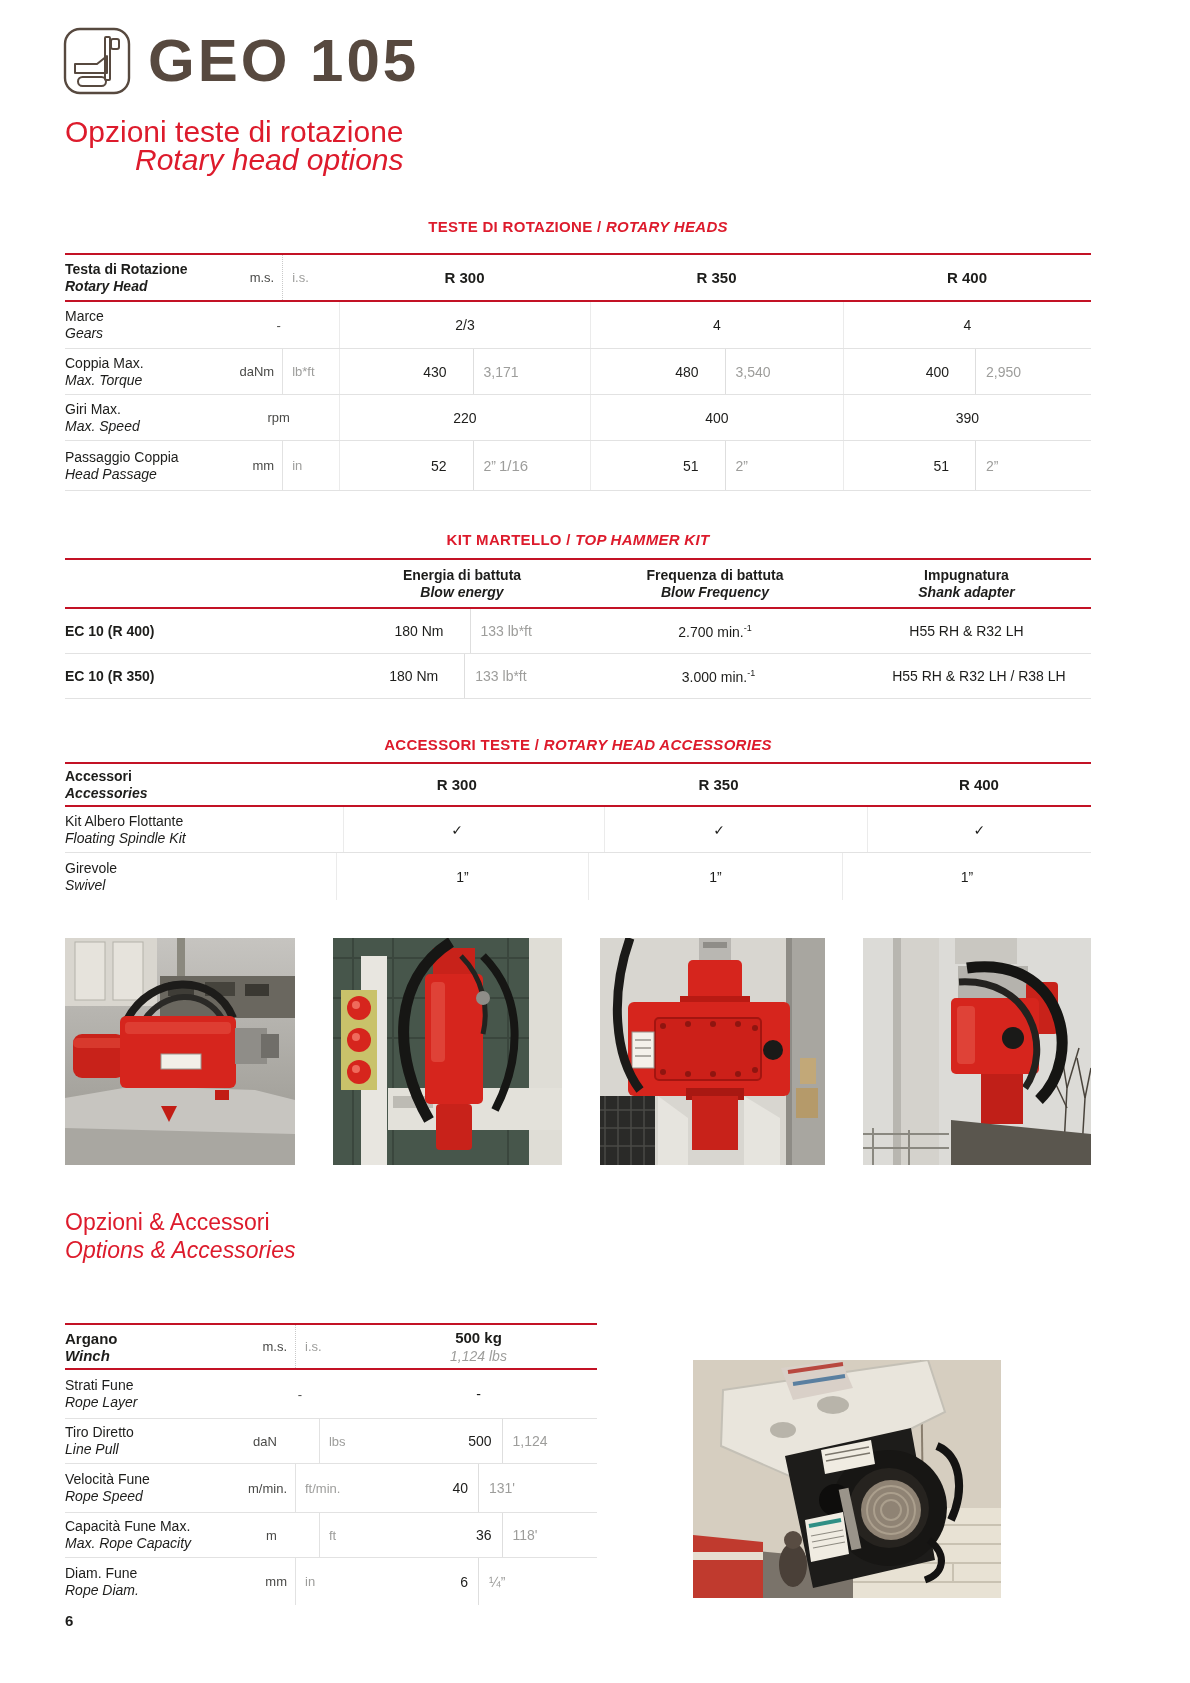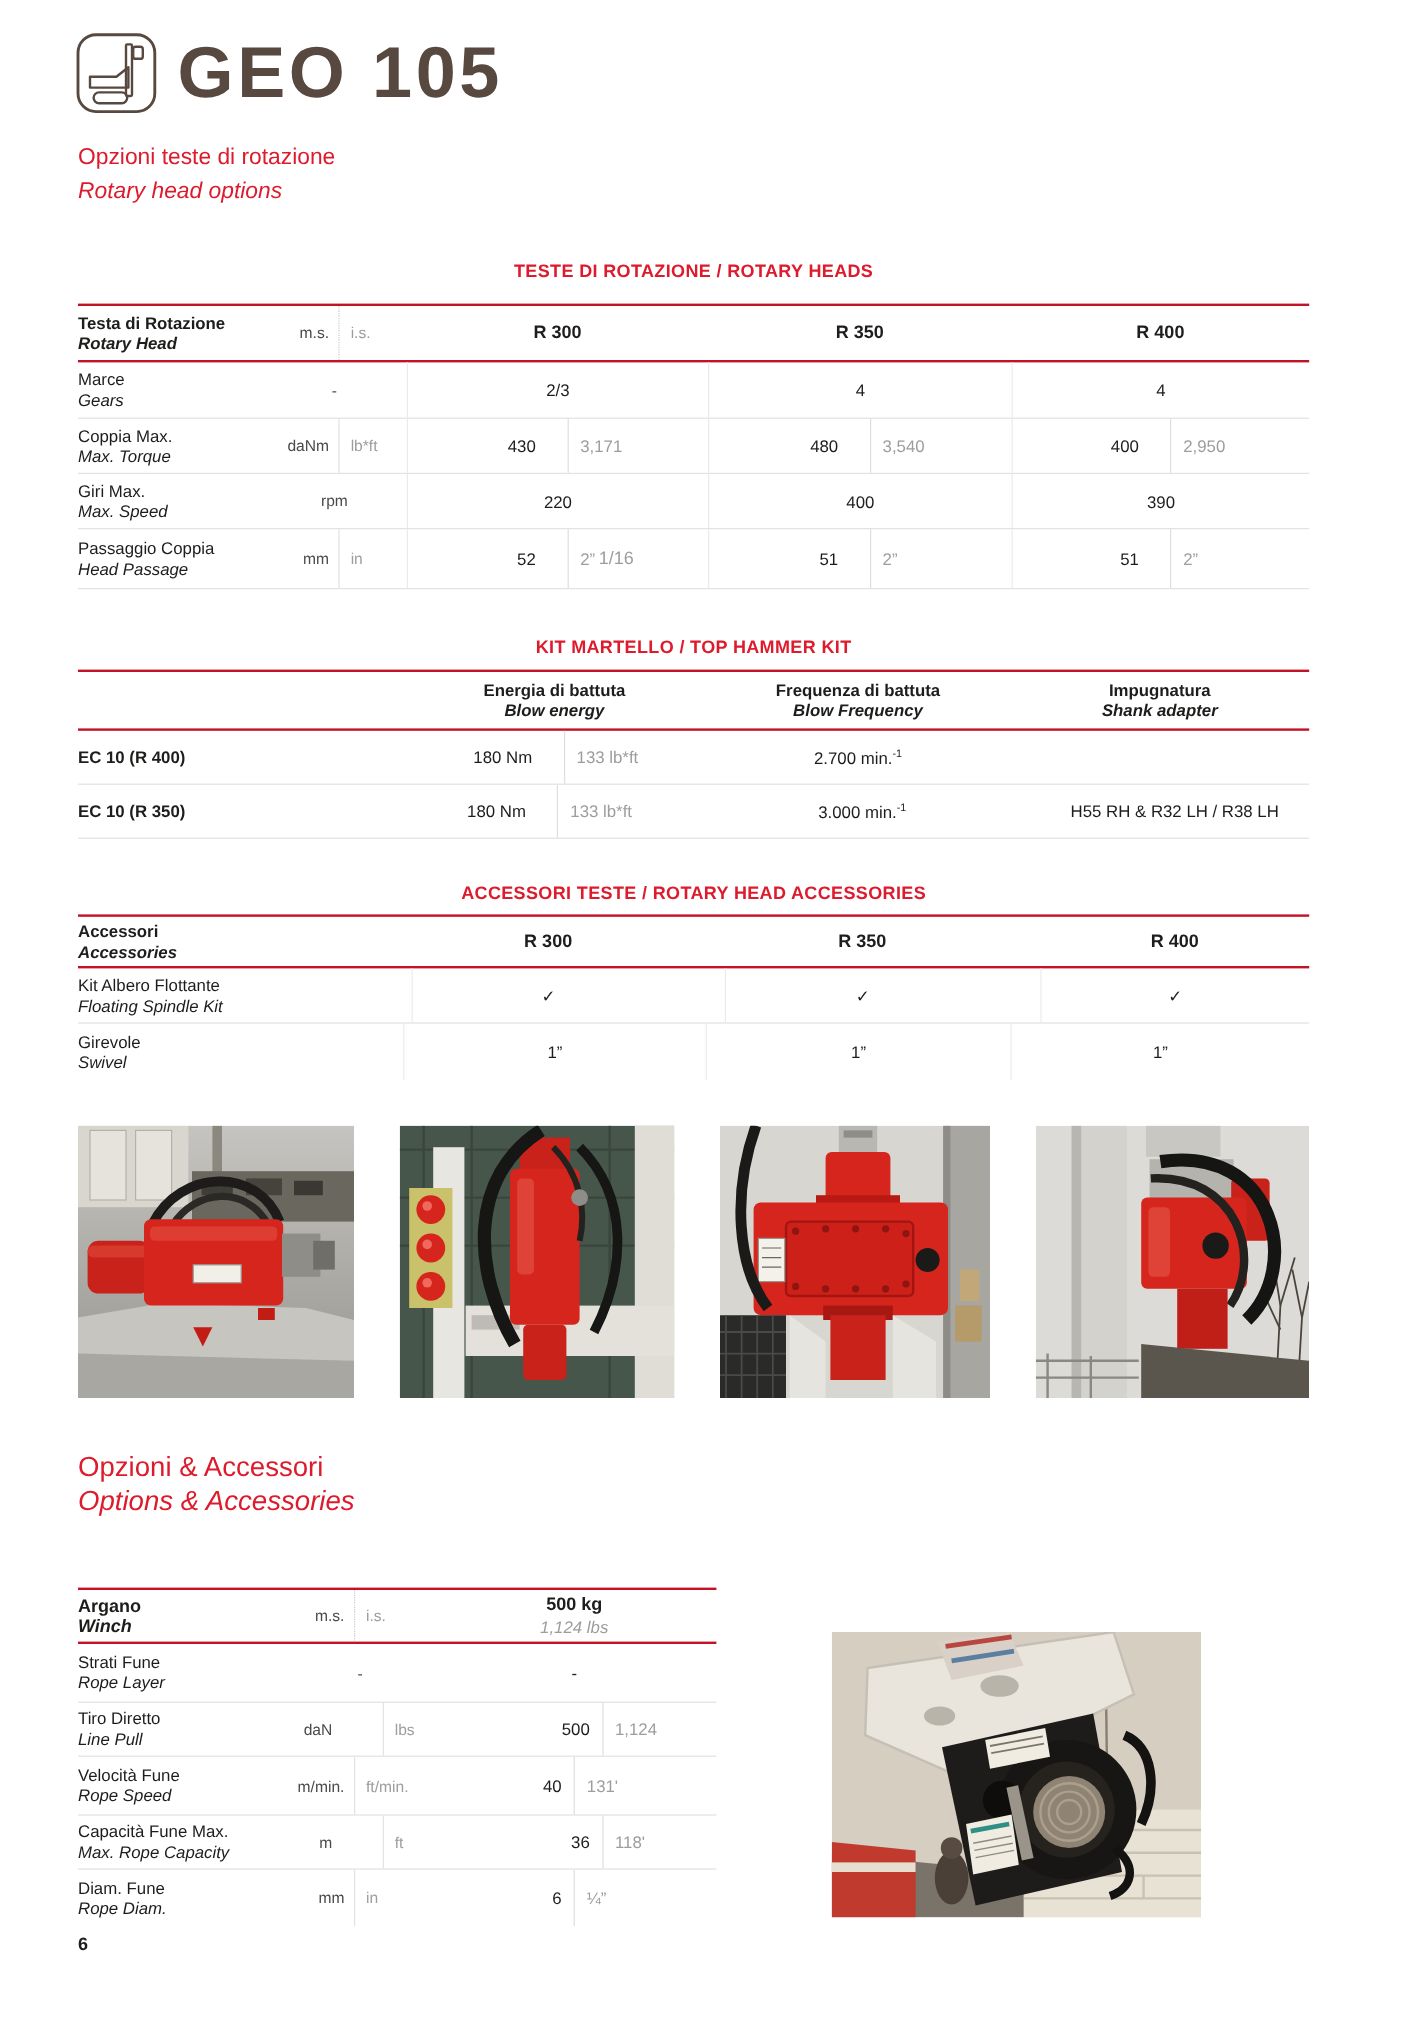--- a/index.html
+++ b/index.html
@@ -3,27 +3,27 @@
 <meta charset="utf-8">
 <style>
   html,body{margin:0;padding:0;background:#ffffff;}
   body{font-family:"Liberation Sans",sans-serif;color:#1d1d1b;}
   .page{position:relative;width:1190px;height:1683px;background:#fff;overflow:hidden;}
 
   
   .logo{position:absolute;left:63px;top:27px;width:68px;height:68px;}
   .brand{position:absolute;left:148px;top:26px;font-size:60px;font-weight:bold;
          letter-spacing:3px;color:#57493f;}
-  .subhead{position:absolute;left:65px;top:118px;color:#dd1b2c;font-size:19px;line-height:28px;}
+  .subhead{position:absolute;left:65px;top:118px;color:#dd1b2c;font-size:30px;line-height:28px;text-align:right;}
   .subhead .en{font-style:italic;}
 
   
   .sec-title{position:absolute;left:65px;width:1026px;text-align:center;color:#dd1b2c;
              font-size:15px;font-weight:bold;letter-spacing:.3px;}
-  .sec-title .en{}
+  .sec-title .en{font-style:italic;}
 
   
   .tbl{position:absolute;left:65px;width:1026px;font-size:14px;}
   .trow{display:flex;align-items:center;box-sizing:border-box;}
   .trow.head{border-top:2px solid #c31225;border-bottom:2px solid #c31225;}
   .trow.data + .trow.data{border-top:1px solid #e2e2e2;}
   .tbl.bline{border-bottom:1px solid #e2e2e2;}
 
   .lab{width:150px;padding-right:4px;line-height:17px;}
   .lab .en,.labwide .en{font-style:italic;}
@@ -244,20 +244,23 @@
     <div class="trow data h44">
       <div class="labwide bold">EC 10 (R 400)</div>
       <div class="grp g1">
           <span class="met">180 Nm</span>
           <span class="imp">
             <span>133 lb*ft</span>
           </span>
         </div>
       <div class="grp g2 cent">
           <span><span>2.700 min.</span><sup>-1</sup></span>
+        </div>
+      <div class="grp g3 cent">
+          <span>H55 RH &amp; R32 LH</span>
         </div>
     </div>
 
     <div class="trow data h45">
       <div class="labwide bold">EC 10 (R 350)</div>
       <div class="grp g1">
           <span class="met">180 Nm</span>
           <span class="imp">
             <span>133 lb*ft</span>
           </span>

